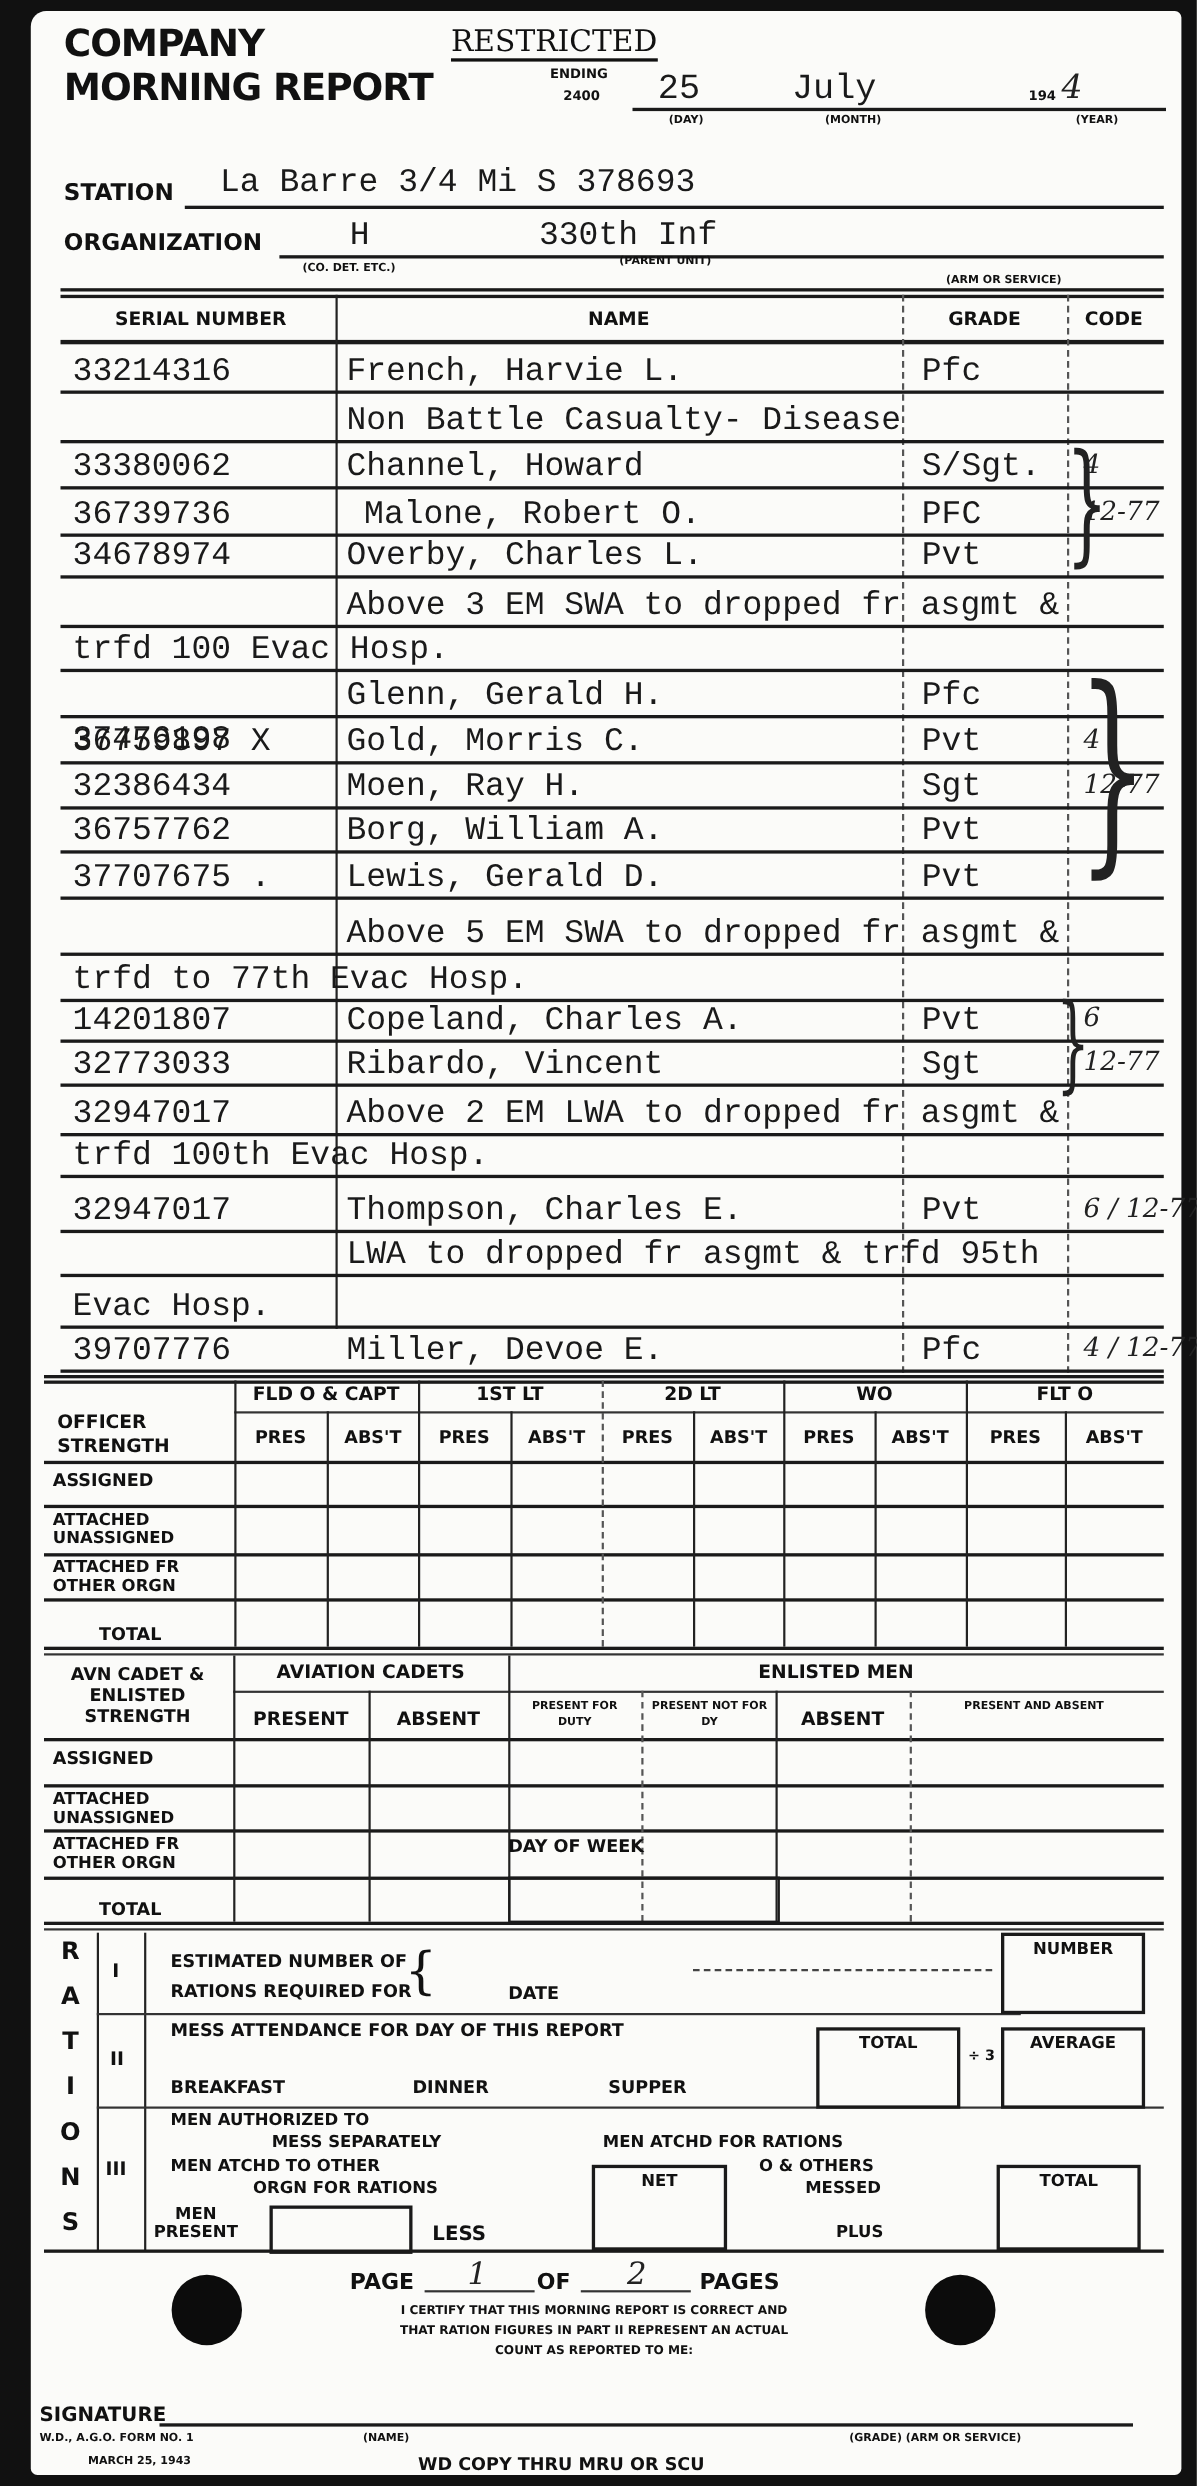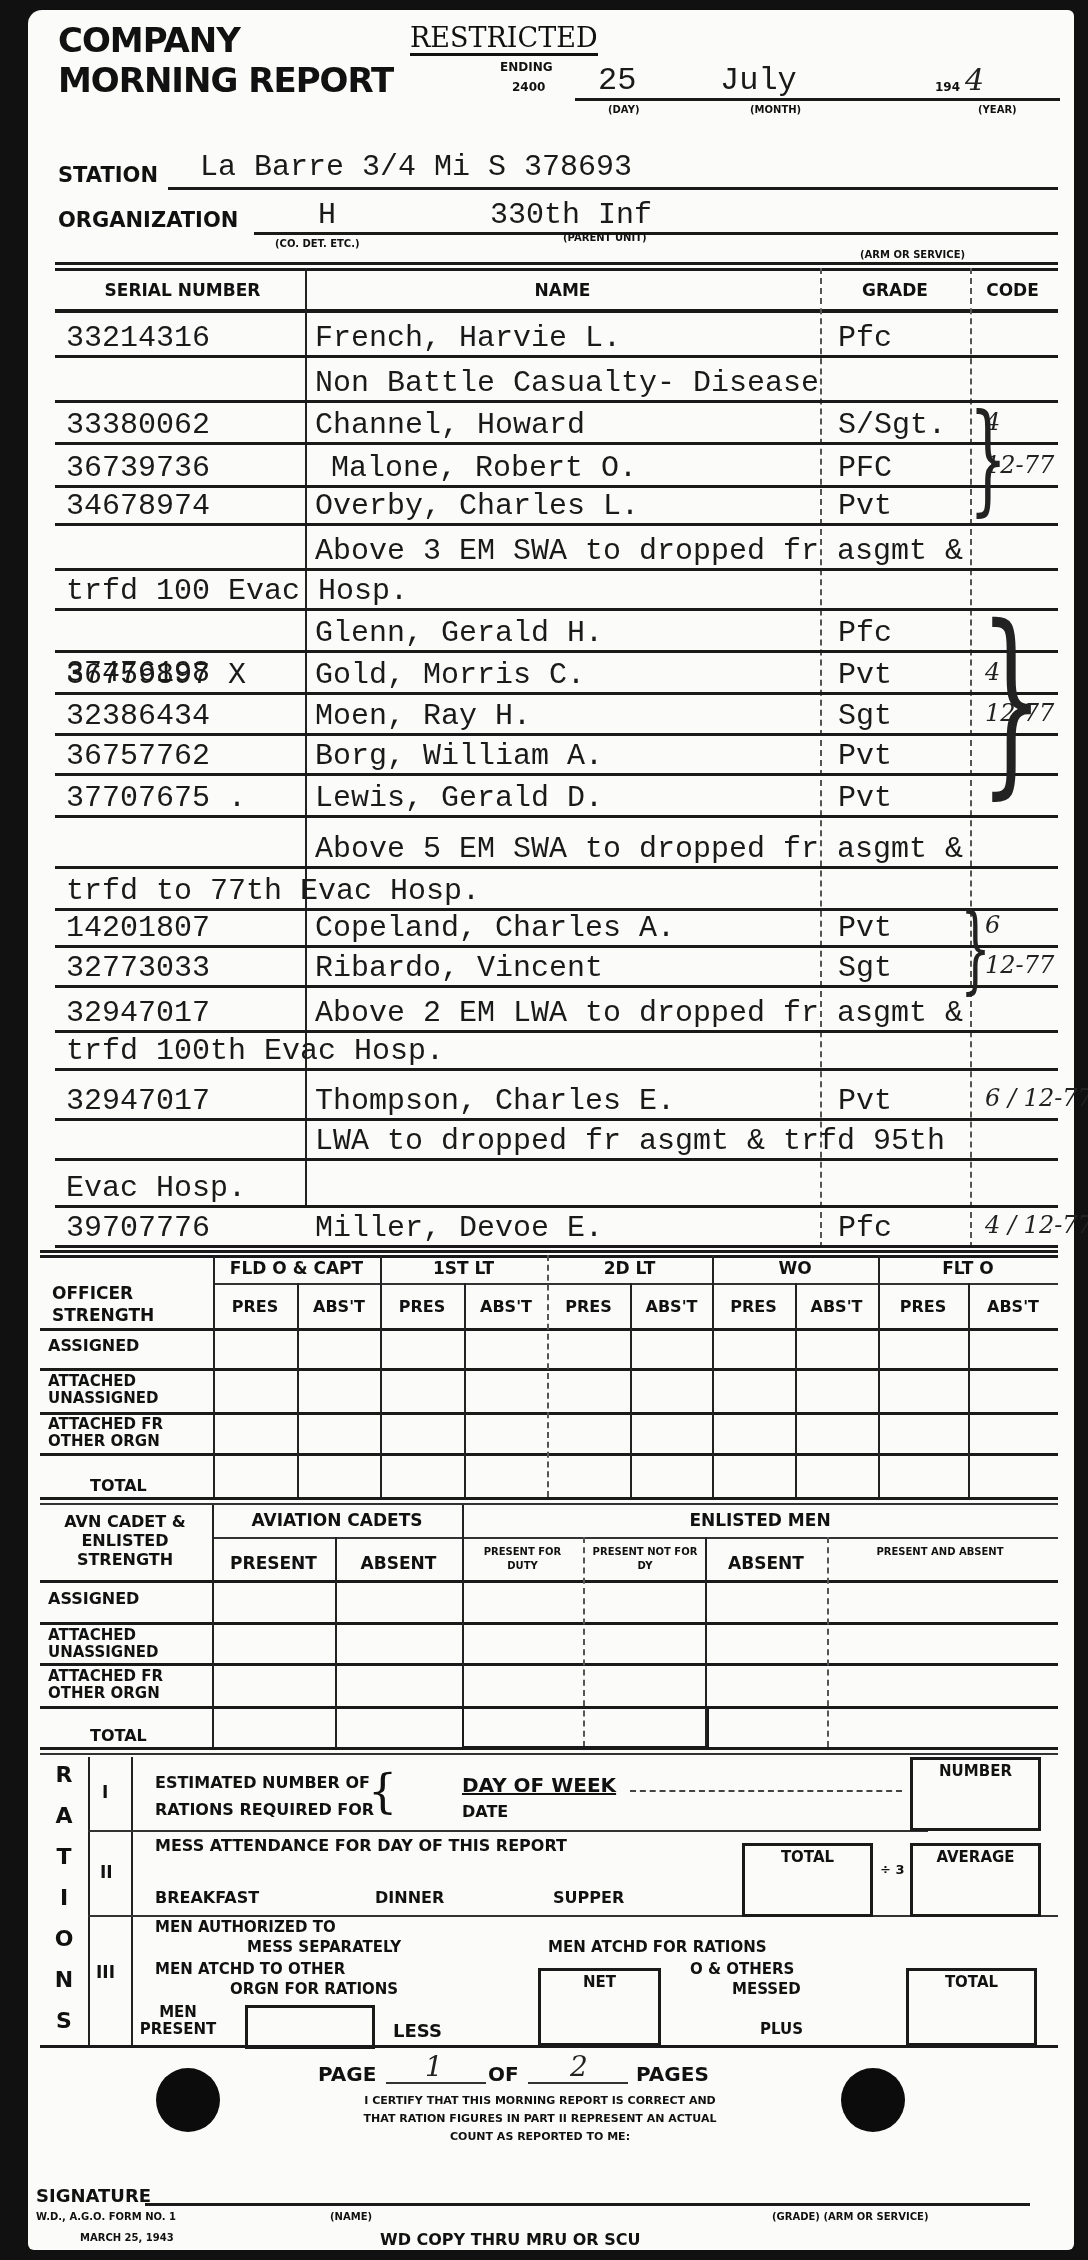--- a/index.html
+++ b/index.html
@@ -268,21 +268,21 @@
   <div class="vline" style="left:88px;top:1757px;height:290px;"></div>
   <div class="vline" style="left:131px;top:1757px;height:290px;"></div>
   <div class="hline thin" style="left:88px;top:1830px;width:840px;"></div>
   <div class="hline thin" style="left:88px;top:1915px;width:970px;"></div>
   <div class="hline" style="left:40px;top:2045px;width:1018px;"></div>
 
   <div class="abs lbl" style="left:102px;top:1782px;">I</div>
   <div class="abs lbl" style="left:155px;top:1773px;font-size:16px;">ESTIMATED NUMBER OF</div>
   <div class="abs lbl" style="left:155px;top:1800px;font-size:16px;">RATIONS REQUIRED FOR</div>
   <div class="abs" style="left:368px;top:1768px;font-size:46px;font-family:'DejaVu Serif',serif;line-height:1;">{</div>
-  <div class="abs lbl" style="left:462px;top:1773px;font-size:20px;text-decoration:underline;">DAY OF WEEK</div>
+  <div class="abs lbl" style="left:462px;top:1669px;font-size:16px;">DAY OF WEEK</div>
   <div class="hline dot" style="left:630px;top:1790px;width:272px;"></div>
   <div class="abs lbl" style="left:462px;top:1802px;font-size:16px;">DATE</div>
   <div class="box" style="left:910px;top:1757px;width:125px;height:68px;"></div>
   <div class="abs cellh" style="left:910px;top:1762px;width:131px;font-size:15px;">NUMBER</div>
 
   <div class="abs lbl" style="left:100px;top:1862px;">II</div>
   <div class="abs lbl" style="left:155px;top:1836px;font-size:16px;">MESS ATTENDANCE FOR DAY OF THIS REPORT</div>
   <div class="abs lbl" style="left:155px;top:1888px;font-size:16px;">BREAKFAST</div>
   <div class="abs lbl" style="left:375px;top:1888px;font-size:16px;">DINNER</div>
   <div class="abs lbl" style="left:553px;top:1888px;font-size:16px;">SUPPER</div>

